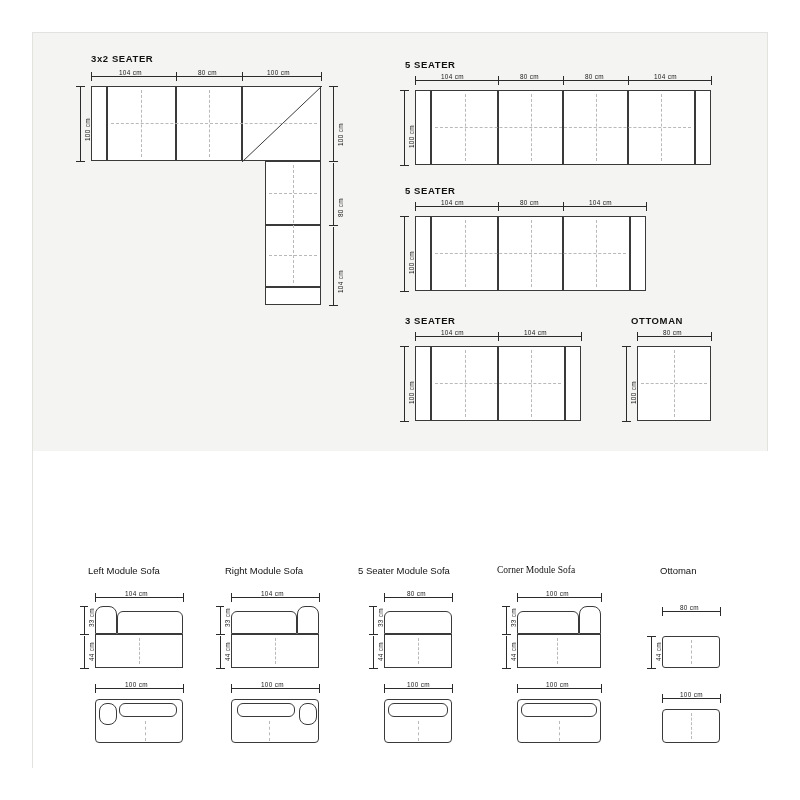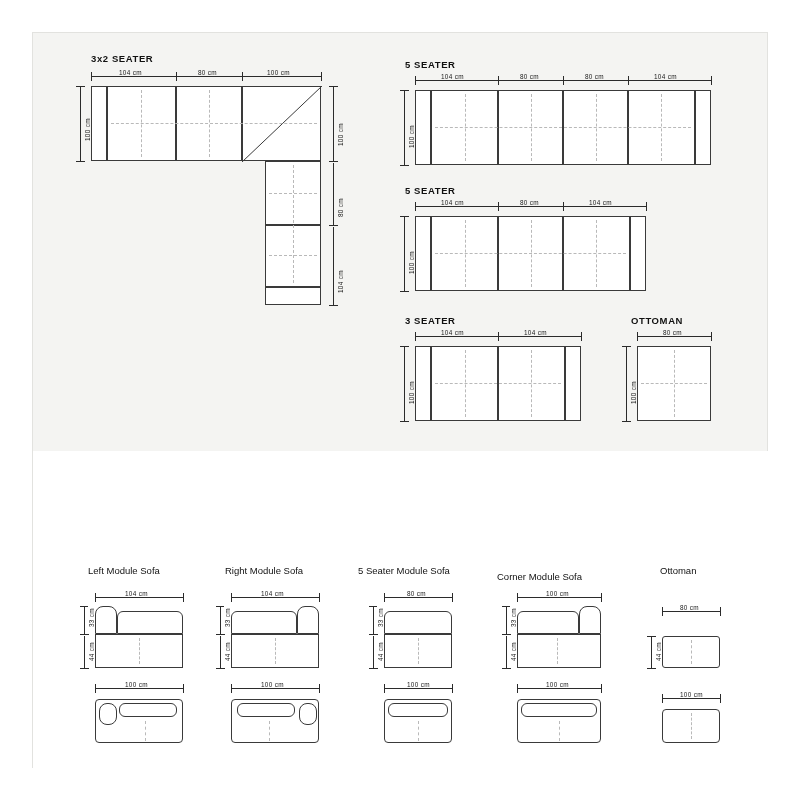--- a/index.html
+++ b/index.html
@@ -301,21 +301,21 @@
       <div class="sofa" style="left:351px;top:183px;width:68px;height:34px;"></div>
       <div class="seam" style="left:385px;top:187px;height:26px;"></div>
       <div class="dim" style="left:351px;top:237px;width:68px;"></div>
       <div class="tick" style="left:351px;top:233px;width:1px;height:9px;"></div>
       <div class="tick" style="left:419px;top:233px;width:1px;height:9px;"></div>
       <div class="dim-label" style="left:372px;top:230px;">100 cm</div>
       <div class="sofa" style="left:351px;top:248px;width:68px;height:44px;border-radius:4px;"></div>
       <div class="sofa" style="left:355px;top:252px;width:60px;height:14px;border-radius:6px;"></div>
       <div class="seam" style="left:385px;top:270px;height:20px;"></div>
 
-      <div class="mod-label" style="left:464px;top:120px;">Corner Module Sofa</div>
+      <div class="mod-label" style="left:464px;top:114px;font-family:Liberation Serif, serif;">Corner Module Sofa</div>
       <div class="dim" style="left:484px;top:146px;width:84px;"></div>
       <div class="tick" style="left:484px;top:142px;width:1px;height:9px;"></div>
       <div class="tick" style="left:568px;top:142px;width:1px;height:9px;"></div>
       <div class="dim-label" style="left:511px;top:139px;">100 cm</div>
       <div class="dim v" style="left:473px;top:155px;height:28px;"></div>
       <div class="tick" style="left:469px;top:155px;width:9px;height:1px;"></div>
       <div class="tick" style="left:469px;top:183px;width:9px;height:1px;"></div>
       <div class="dim-label vert" style="left:477px;top:178px;">33 cm</div>
       <div class="dim v" style="left:473px;top:185px;height:32px;"></div>
       <div class="tick" style="left:469px;top:217px;width:9px;height:1px;"></div>

